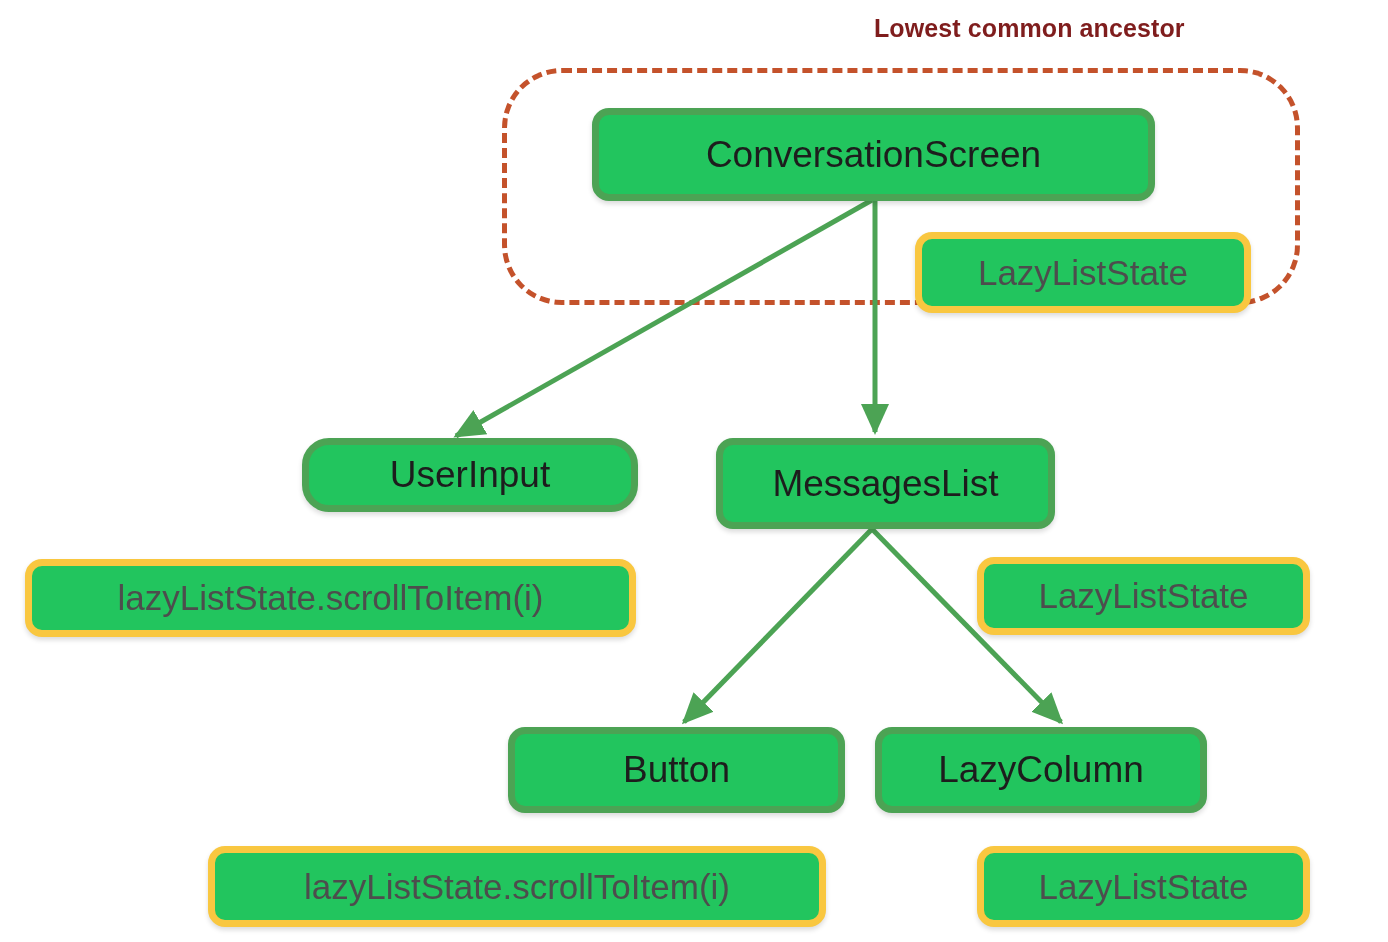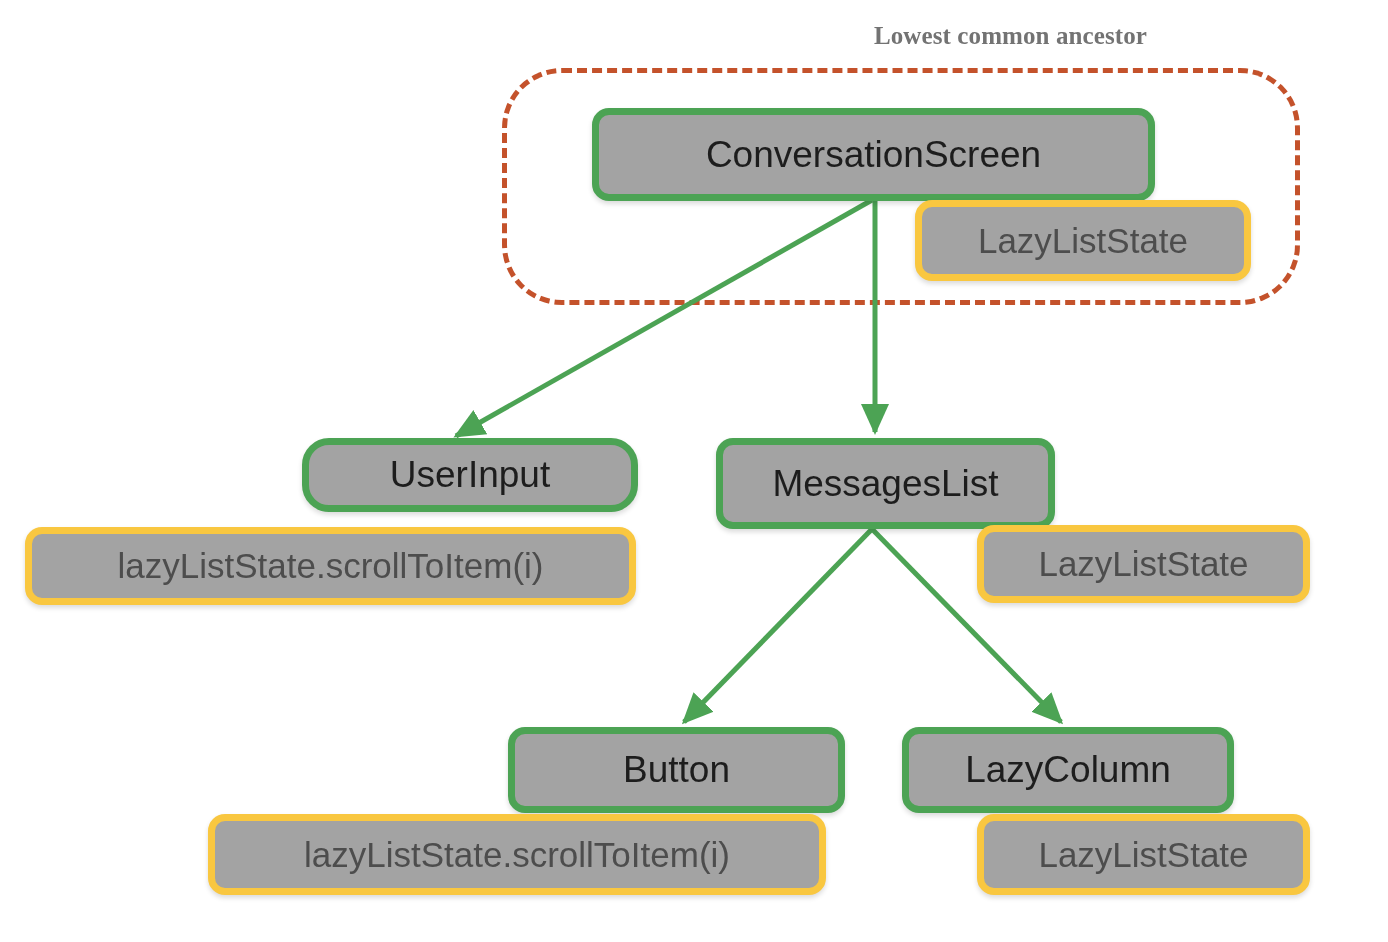--- a/index.html
+++ b/index.html
@@ -33,70 +33,70 @@
     top: 68px;
     width: 798px;
     height: 237px;
     border: 5px dashed #c4522b;
     border-radius: 60px;
     box-sizing: border-box;
   }
   .lca-label {
     position: absolute;
     left: 874px;
-    top: 22px;
+    top: 14px;
     font-size: 25px;
     font-weight: bold;
-    color: #737373;
+    color: #7f1d1d;
     letter-spacing: 0.1px;
     white-space: nowrap;
-    font-family: Liberation Serif, serif;
   }
 
   
   .node {
     position: absolute;
     box-sizing: border-box;
-    background: #a3a3a3;
+    background: #22c55e;
     display: flex;
     align-items: center;
     justify-content: center;
     white-space: nowrap;
   }
   .node.composable {
     border: 7px solid #4ca354;
     border-radius: 17px;
     color: #1d1d1d;
     font-size: 37px;
     box-shadow: 0 3px 5px rgba(0,0,0,0.14);
     z-index: 3;
   }
   .node.state {
     border: 7px solid #f9c740;
     border-radius: 17px;
     color: #4d4d4d;
     font-size: 35px;
     box-shadow: 0 3px 5px rgba(0,0,0,0.14);
     z-index: 4;
+    margin-top: 32px;
   }
 
   
   #node-conversationscreen { left: 592px; top: 108px; width: 563px; height: 93px; }
   #badge-conversationscreen-state { left: 915px; top: 200px; width: 336px; height: 81px; }
 
   #node-userinput { left: 302px; top: 438px; width: 336px; height: 74px; border-radius: 27px; }
   #badge-userinput-state { left: 25px; top: 527px; width: 611px; height: 78px; }
 
   #node-messageslist { left: 716px; top: 438px; width: 339px; height: 91px; }
   #badge-messageslist-state { left: 977px; top: 525px; width: 333px; height: 78px; }
 
   #node-button { left: 492px; top: 727px; width: 337px; height: 86px; margin-left: 16px; }
   #badge-button-state { left: 208px; top: 814px; width: 618px; height: 81px; }
 
-  #node-lazycolumn { left: 902px; top: 727px; width: 332px; height: 86px; }
+  #node-lazycolumn { left: 875px; top: 727px; width: 332px; height: 86px; }
   #badge-lazycolumn-state { left: 977px; top: 814px; width: 333px; height: 81px; }
 </style>
 </head>
 <body>
 
 <div id="canvas">
 
   <div class="lca-region"></div>
   <div class="lca-label">Lowest common ancestor</div>
 

